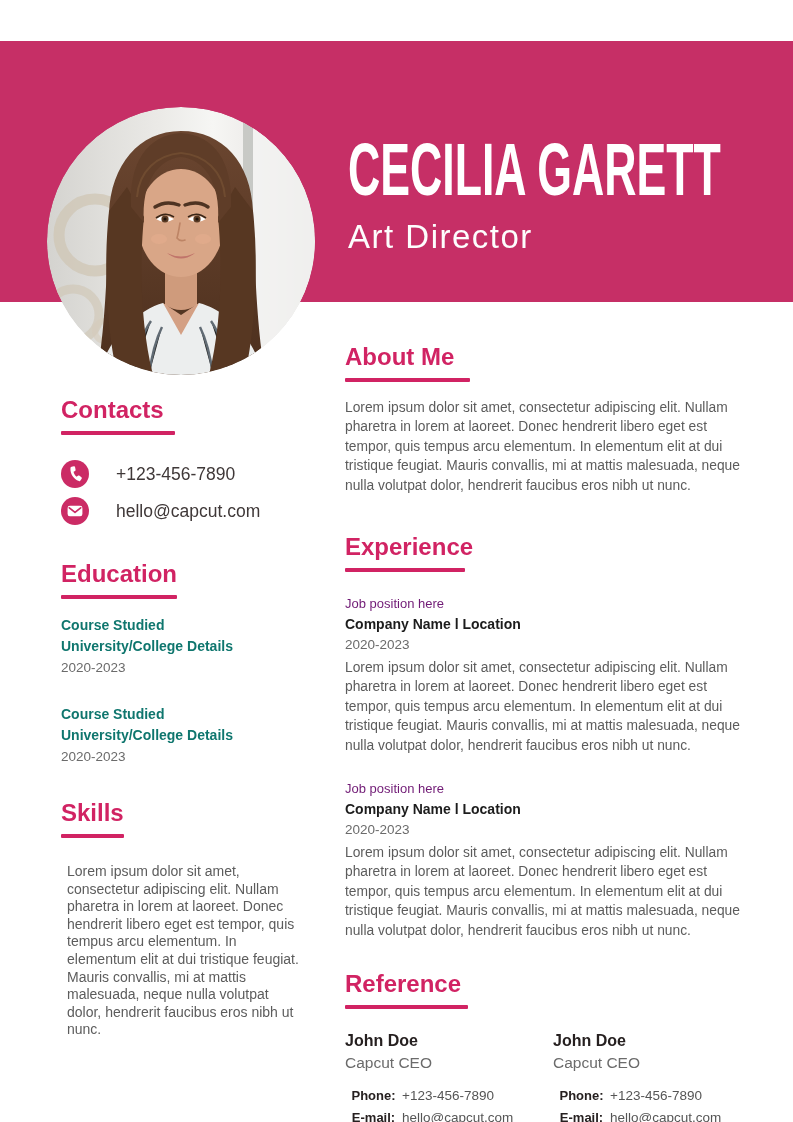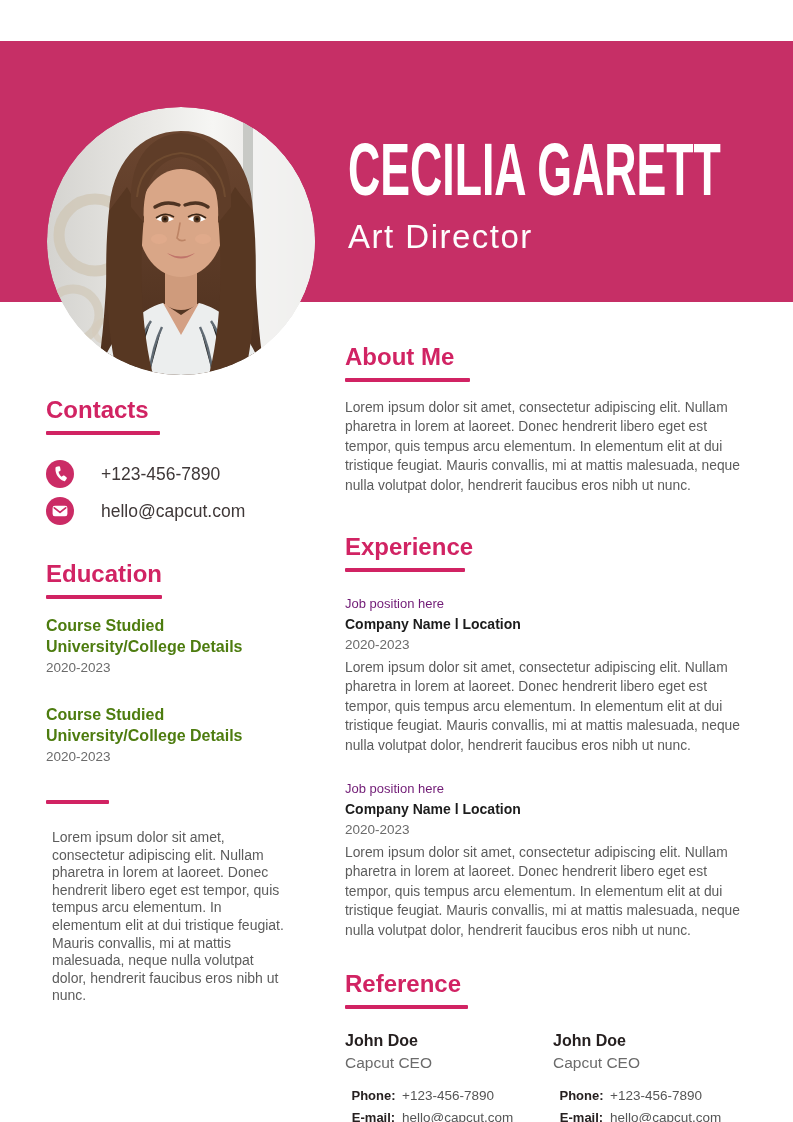--- a/index.html
+++ b/index.html
@@ -13,30 +13,30 @@
   .name-block{position:absolute;left:348px;top:92px;color:#ffffff;}
   .name{
     font-size:72px;font-weight:700;line-height:1.0;letter-spacing:0px;white-space:nowrap;
     transform:scale(0.62,1.02);transform-origin:left top;
   }
   .job-title{font-size:33px;font-weight:400;letter-spacing:1.5px;margin-top:13px;color:#fdfdfd;}
   
   .sec-h{font-size:24px;font-weight:700;color:var(--accent,#D12363);line-height:26px;}
   .sec-u{height:4px;background:var(--accent,#D12363);margin-top:8px;border-radius:1px;}
   
-  .left-col{position:absolute;left:46px;top:356px;width:248px;}
+  .left-col{position:absolute;left:61px;top:356px;width:248px;}
   .contact-list{margin-top:25px;}
   .c-row{display:flex;align-items:flex-start;gap:27px;margin-bottom:9px;}
   .c-row.tight{margin-bottom:3px;}
   .c-icon{width:28px;height:28px;flex:0 0 28px;}
   .c-text{font-size:17.5px;color:#3f3838;line-height:21px;padding-top:4px;}
   .edu{margin-top:36px;}
   .edu-entry{margin-top:16px;}
   .edu-entry + .edu-entry{margin-top:26px;}
-  .edu-b{font-size:16px;font-weight:700;color:#4d7c0f;line-height:21px;}
+  .edu-b{font-size:14px;font-weight:700;color:#0f766e;line-height:21px;}
   .edu-y{font-size:13.5px;color:#6b6b6b;line-height:21px;}
   .skills{margin-top:33px;}
   .skills-text{margin-top:25px;margin-left:6px;width:238px;font-size:14px;line-height:17.6px;color:#5c5c5c;}
   
   .right-col{position:absolute;left:345px;top:290px;width:402px;}
   .about-h{margin-top:13px;}
   .body-text{font-size:13.8px;line-height:19.4px;color:#5c5c5c;}
   .about-text{margin-top:16px;}
   .exp{margin-top:39px;}
   .job{margin-top:21px;}
@@ -174,20 +174,21 @@
       </div>
 
       <div class="edu-entry">
         <div class="edu-b">Course Studied</div>
         <div class="edu-b">University/College Details</div>
         <div class="edu-y">2020-2023</div>
       </div>
     </div>
 
     <div class="skills">
+      <div class="sec-h">Skills</div>
       <div class="sec-u" style="width:63px"></div>
       <div class="skills-text">Lorem ipsum dolor sit amet, consectetur adipiscing elit. Nullam pharetra in lorem at laoreet. Donec hendrerit libero eget est tempor, quis tempus arcu elementum. In elementum elit at dui tristique feugiat. Mauris convallis, mi at mattis malesuada, neque nulla volutpat dolor, hendrerit faucibus eros nibh ut nunc.</div>
     </div>
   </div>
 
   <div class="right-col">
 
     <div>
       <div class="sec-h about-h">About Me</div>
       <div class="sec-u" style="width:125px"></div>

